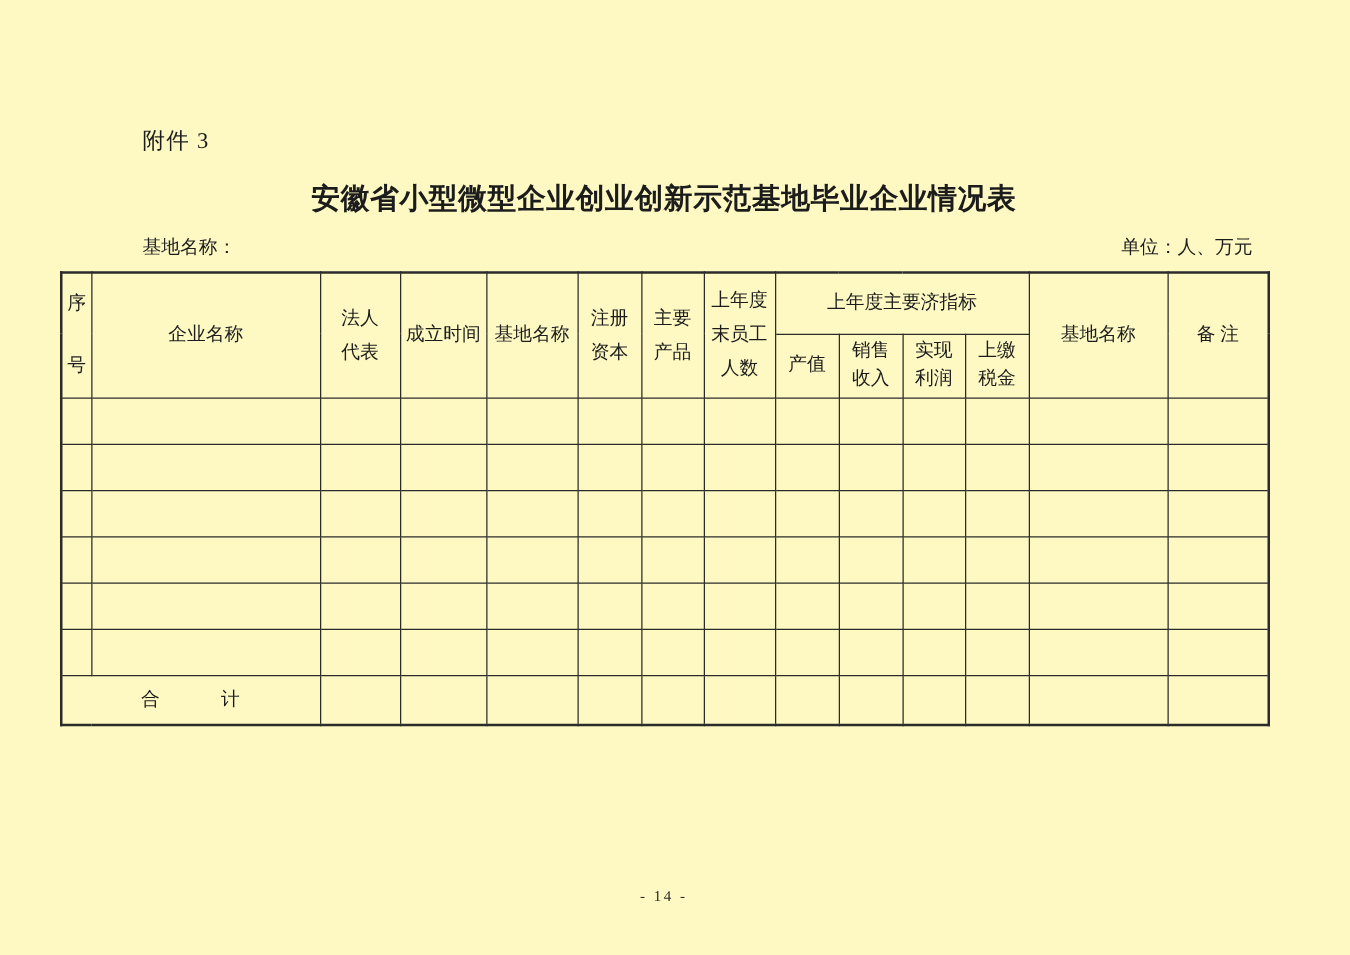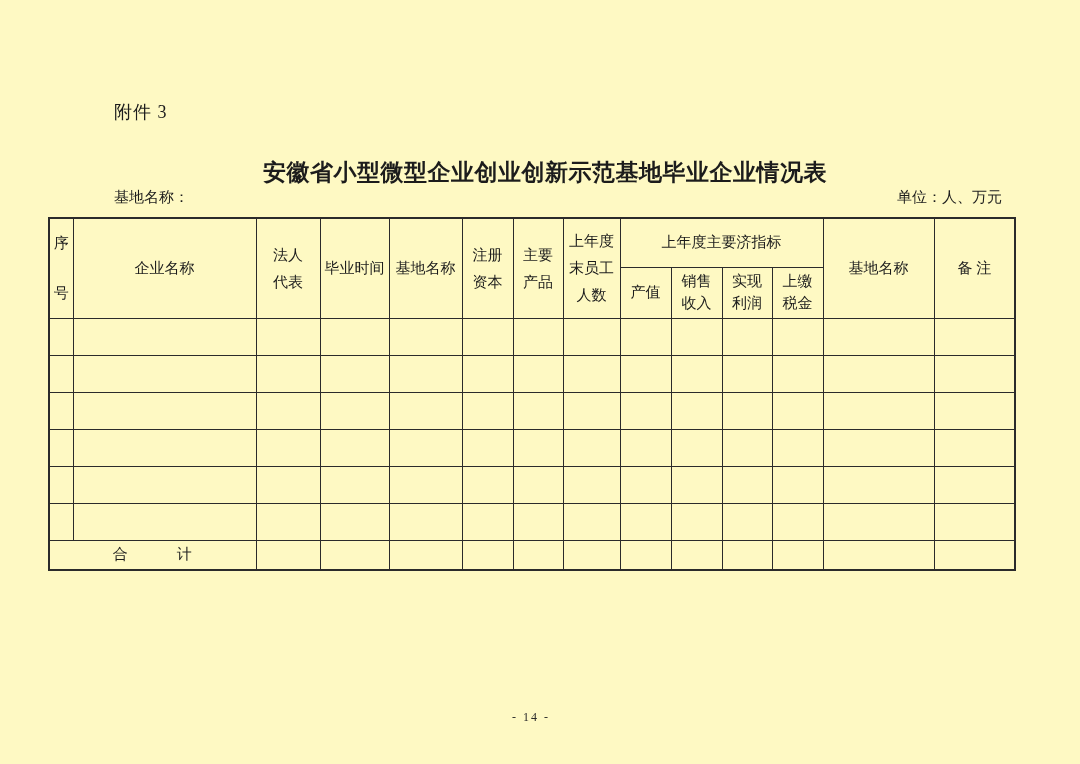--- a/index.html
+++ b/index.html
@@ -21,21 +21,21 @@
     left: 114px;
     top: 100px;
     font-size: 18px;
     letter-spacing: 1px;
   }
   .title {
     position: absolute;
     left: 48px;
     top: 143px;
     width: 966px;
-    margin: 14px;
+    margin: 0;
     text-align: center;
     font-size: 23px;
     font-weight: bold;
     font-family: "Liberation Sans", "DejaVu Sans", sans-serif;
     letter-spacing: 0.5px;
   }
   .meta-row {
     position: absolute;
     left: 48px;
     top: 188px;
@@ -63,21 +63,21 @@
     padding: 0 2px;
     text-align: center;
     vertical-align: middle;
     font-weight: normal;
     white-space: pre-line;
     overflow: hidden;
   }
   thead tr.group-row { height: 49px; }
   thead tr.sub-row   { height: 51px; }
   tbody tr.data-row  { height: 37px; }
-  tbody tr.total-row { height: 29px; }
+  tbody tr.total-row { height: 39px; }
   thead th { line-height: 1.8; }
   thead tr.sub-row th { line-height: 1.45; }
   thead th.seq-cell { line-height: 3.3; }
   td.total-label-cell { font-size: 15px; letter-spacing: 1px; }
   .page-number {
     position: absolute;
     left: 48px;
     top: 710px;
     width: 966px;
     text-align: center;
@@ -117,21 +117,21 @@
       <col style="width:111px">
         <col style="width:81px">
     </colgroup>
     <thead>
       <tr class="group-row">
         <th rowspan="2" class="seq-cell">序
 号</th>
         <th rowspan="2">企业名称</th>
         <th rowspan="2">法人
 代表</th>
-        <th rowspan="2">毕业时间</th>
+        <th rowspan="2">成立时间</th>
         <th rowspan="2">基地名称</th>
         <th rowspan="2">注册
 资本</th>
         <th rowspan="2">主要
 产品</th>
         <th rowspan="2">上年度
 末员工
 人数</th>
         <th colspan="4">上年度主要济指标</th>
         <th rowspan="2">基地名称</th>

